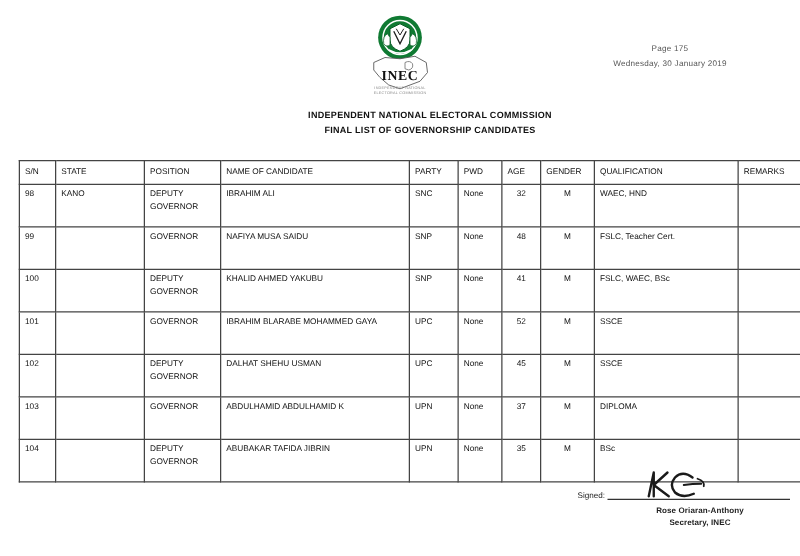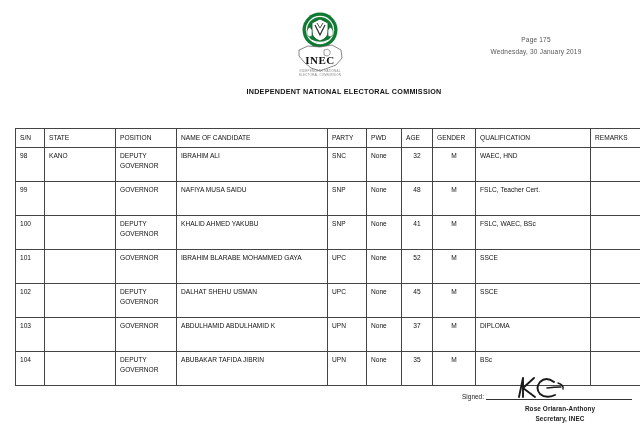--- a/index.html
+++ b/index.html
@@ -205,20 +205,21 @@
     </div>
   </div>
 
   <div class="top-meta">
     <div class="page-no">Page 175</div>
     <div class="date">Wednesday, 30 January 2019</div>
   </div>
 
   <div class="titles">
     <div>INDEPENDENT NATIONAL ELECTORAL COMMISSION</div>
+    <div>FINAL LIST OF GOVERNORSHIP CANDIDATES</div>
   </div>
 
   <div class="table-wrap">
     <table class="candidates">
       <thead>
         <tr>
           <th class="c-sn">S/N</th>
           <th class="c-state">STATE</th>
           <th class="c-pos">POSITION</th>
           <th class="c-name">NAME OF CANDIDATE</th>

